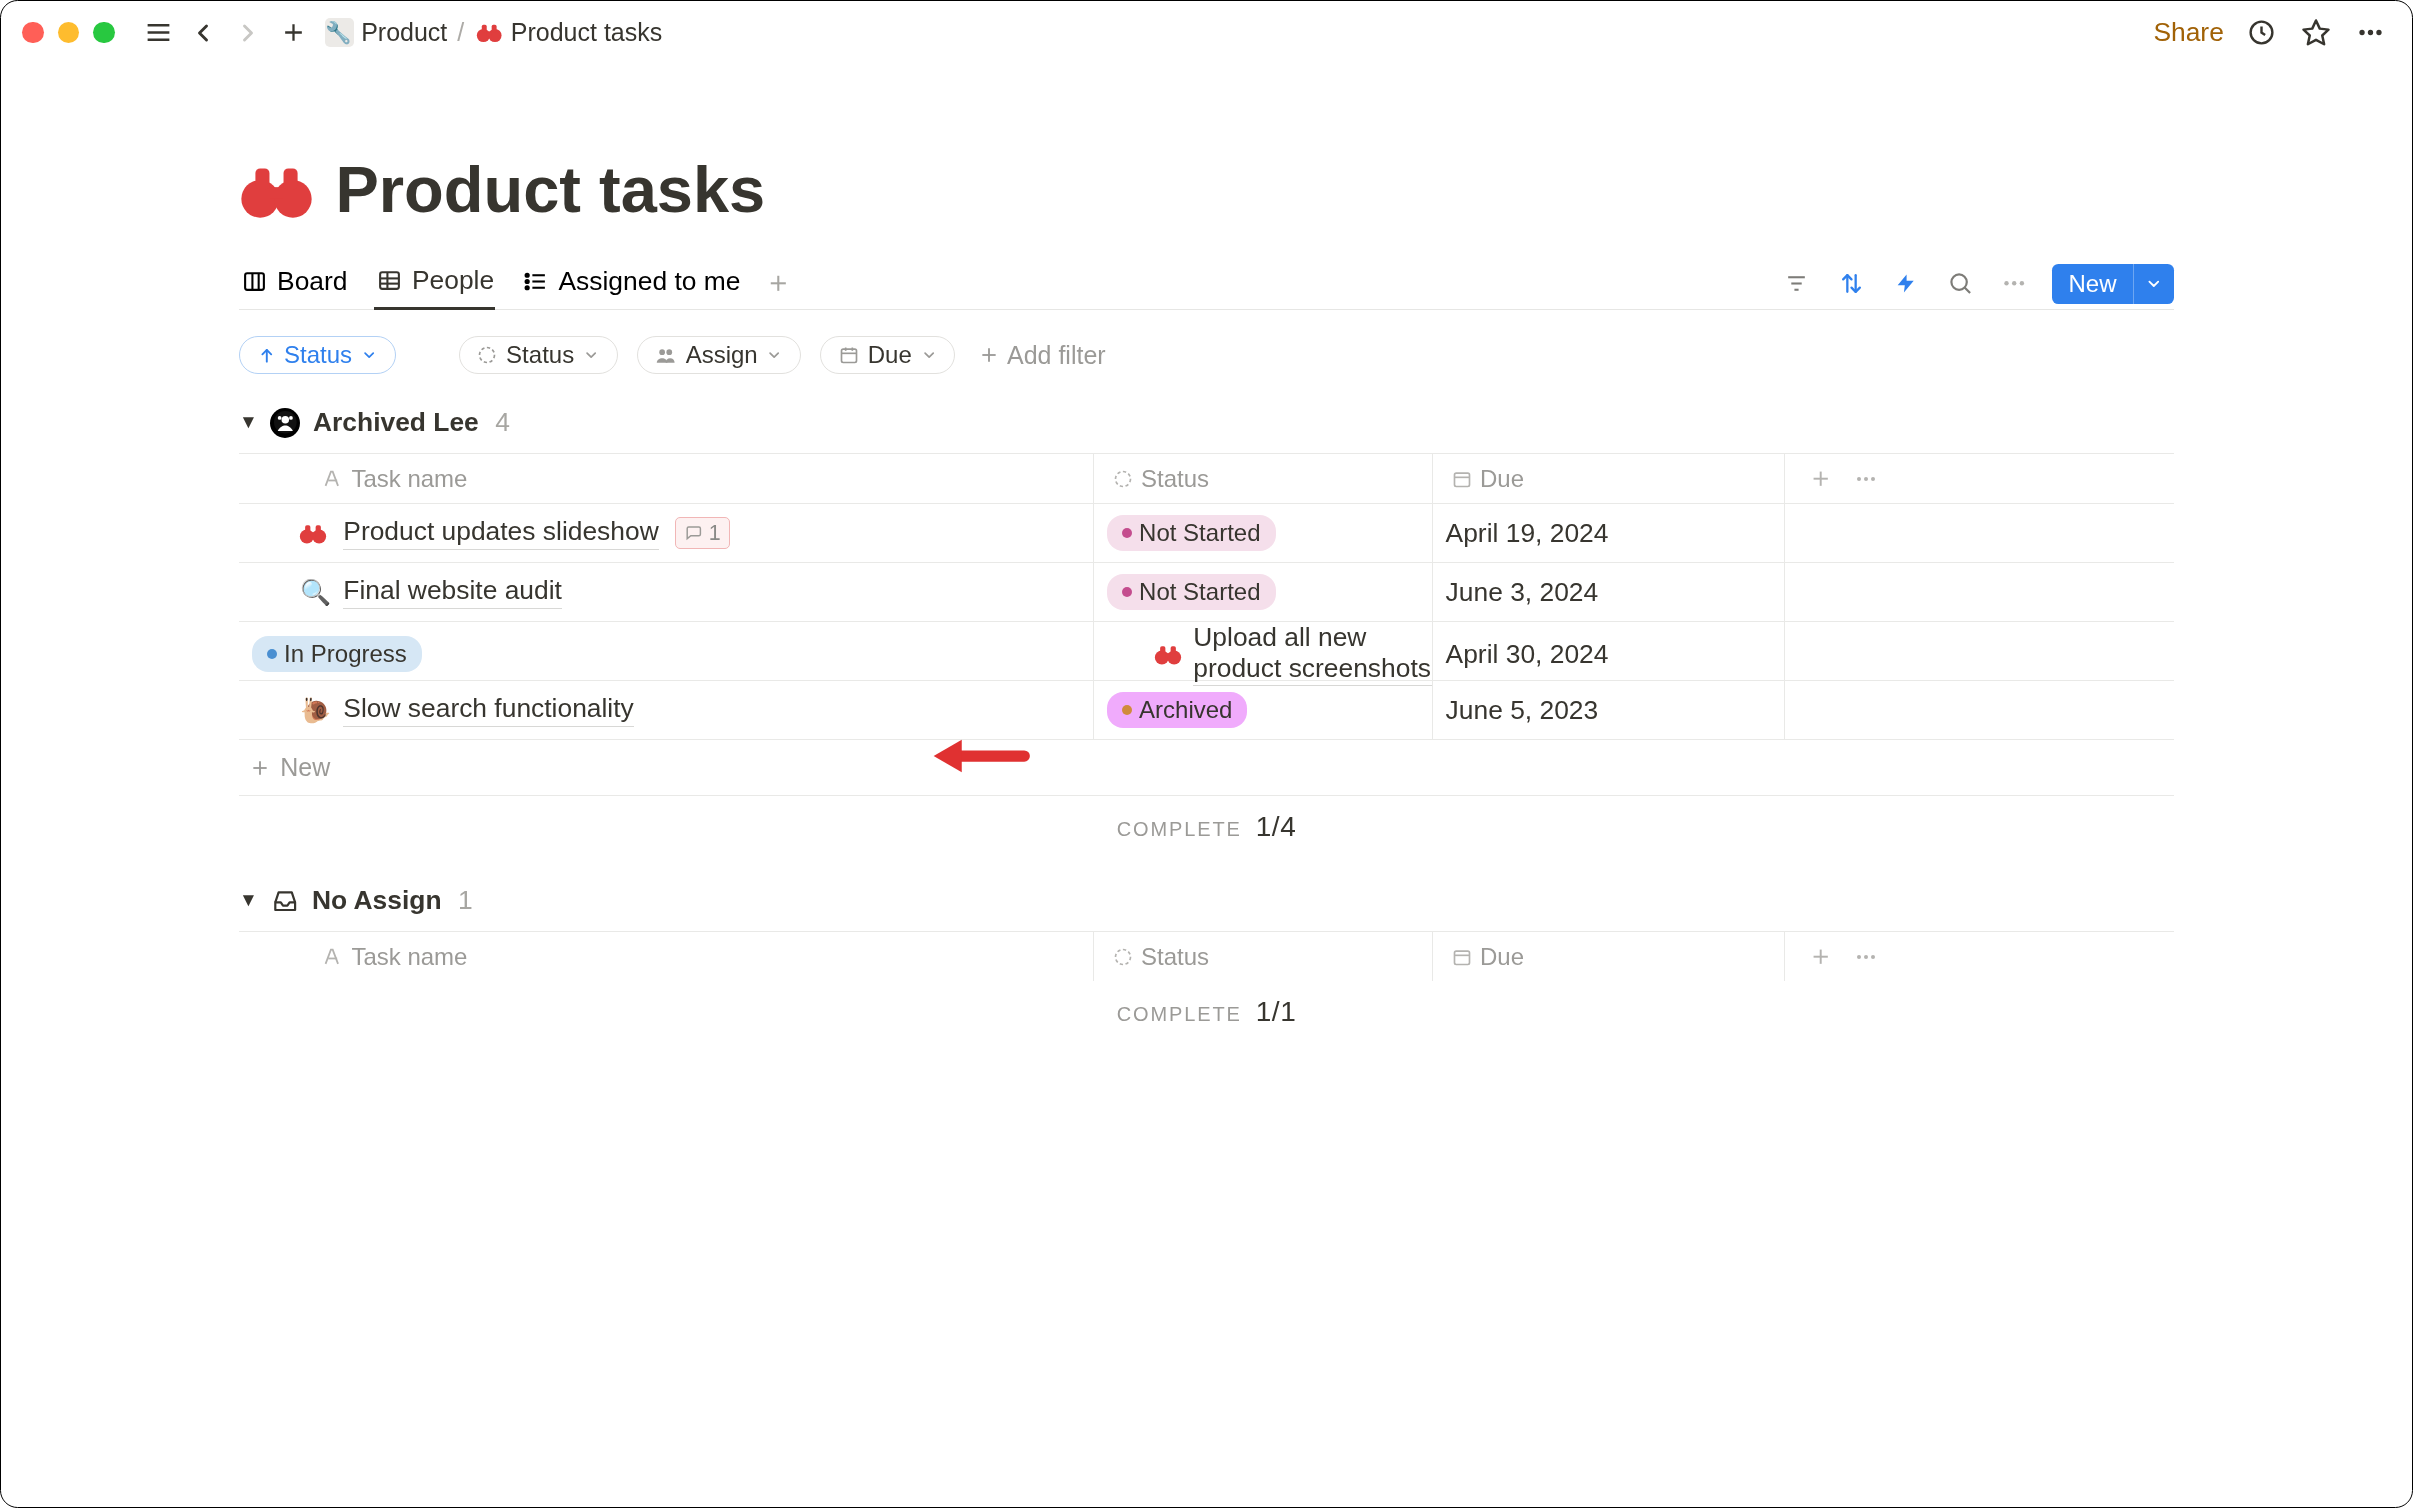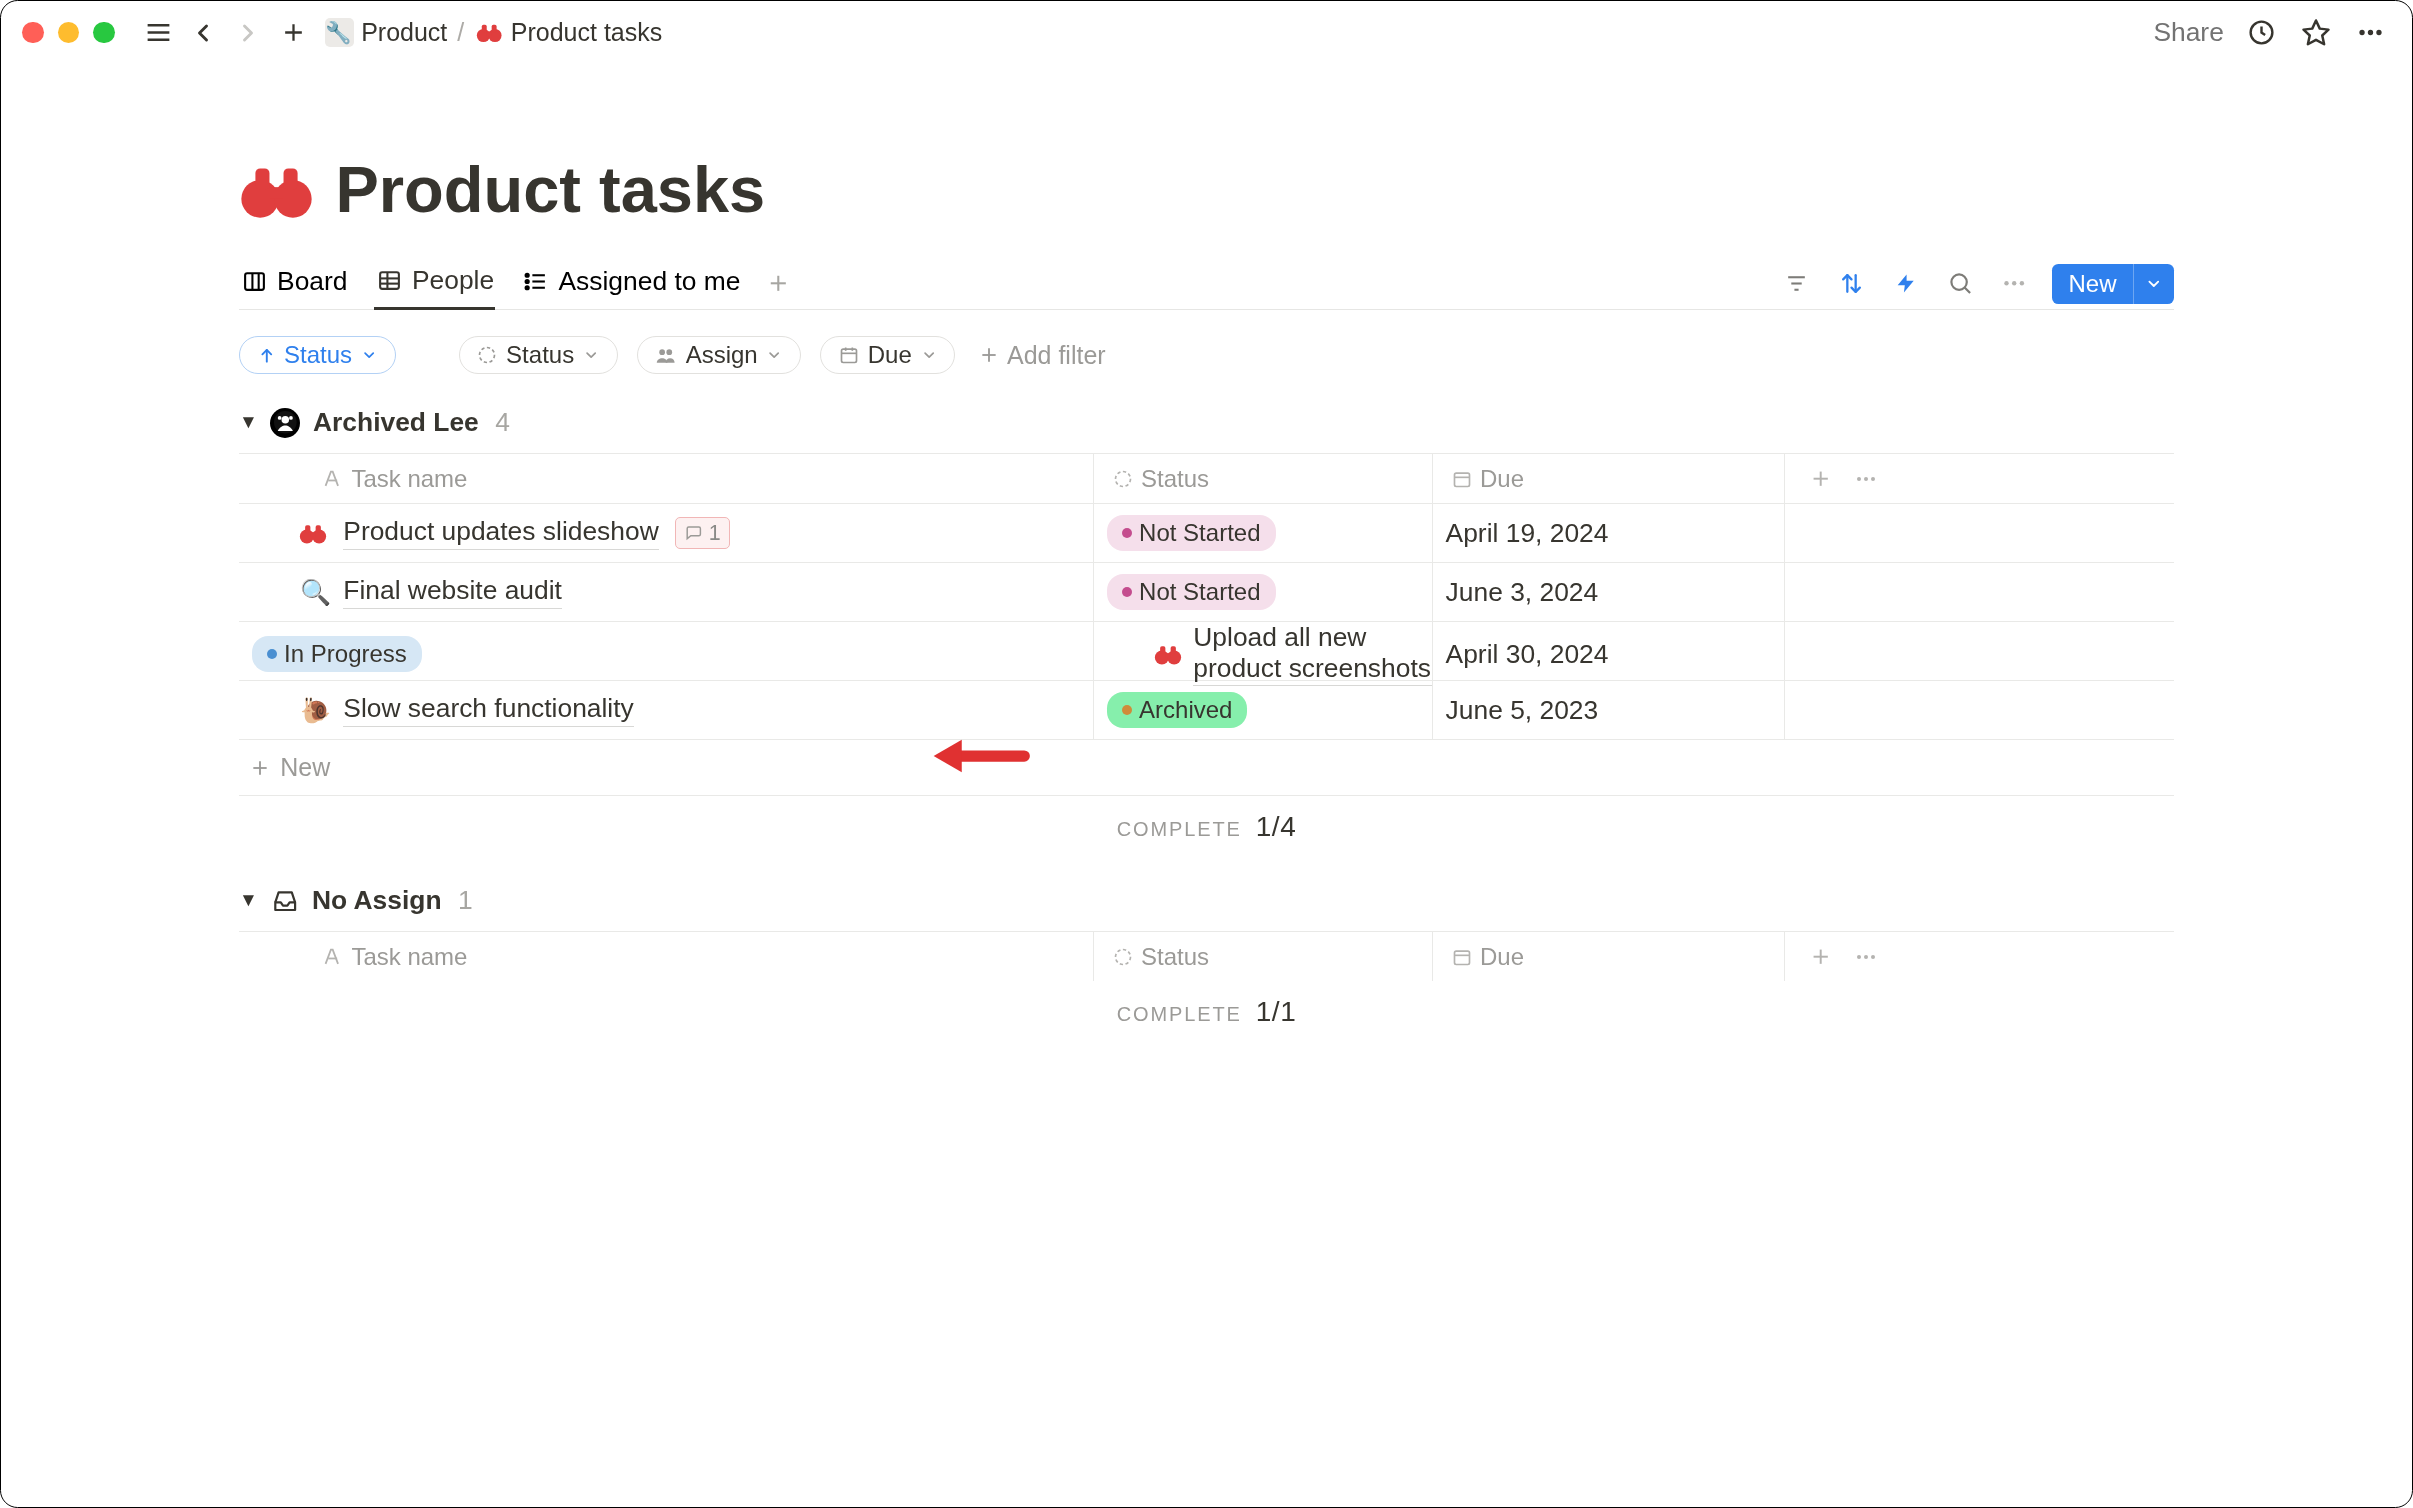--- a/index.html
+++ b/index.html
@@ -42,21 +42,21 @@
     display: flex; align-items: center; gap: 10px;
     font-size: 25px; font-weight: 500; color: #37352f;
     margin-left: 3.8px;
   }
   .breadcrumb .bc-sep { color: #adaba7; font-weight: 400; }
   .bc-item { display: inline-flex; align-items: center; gap: 7.5px; cursor: pointer; }
   .bc-icon { width: 29px; height: 29px; display: inline-flex; align-items: center; justify-content: center; }
   .bc-icon.wrench { background: #eceae7; border-radius: 5px; font-size: 21.4px; }
   .titlebar-right {
     margin-left: auto; display: flex; align-items: center; gap: 21.4px;
-    font-size: 25px; color: #737373;
+    font-size: 25px; color: #a16207;
   }
   .share-btn { font-size: 26.4px; font-weight: 500; cursor: pointer; }
   .ticon { width: 33px; height: 33px; display:inline-flex;align-items:center;justify-content:center; cursor:pointer;}
   svg { display: block; }
 
   
   .page {
     padding: 88px 0 0 0;
     width: 100%;
   }
@@ -169,21 +169,21 @@
   }
   .status-badge{
     display:inline-flex;align-items:center;gap:7.5px;
     border-radius:16.3px; padding:3.8px 15px; font-size:24px; font-weight:400;
   }
   .status-badge .dot{width:10px;height:10px;border-radius:50%;}
   .status-notstarted{background:#f5dfeb;color:#37352f;}
   .status-notstarted .dot{background:#c44d8e;}
   .status-inprogress{background:#d6e7f5;color:#37352f;}
   .status-inprogress .dot{background:#4a8fd1;}
-  .status-archived{background:#86efac;color:#37352f;}
+  .status-archived{background:#f0abfc;color:#37352f;}
   .status-archived .dot{background:#d08b3a;}
   .tbl-tail{
     display:flex;align-items:center;gap:10px;height:57px;
     border-top:1.3px solid #e9e9e7;border-bottom:1.3px solid #e9e9e7;
     padding-left:11.3px;color:#9b9a97;font-size:25px;cursor:pointer;
   }
   .tbl-tail .plus{font-size:25px;}
   .complete-line{
     text-align:center;font-size:20px;color:#9b9a97;letter-spacing:1.9px;
     padding:15px 0 36px 0;

